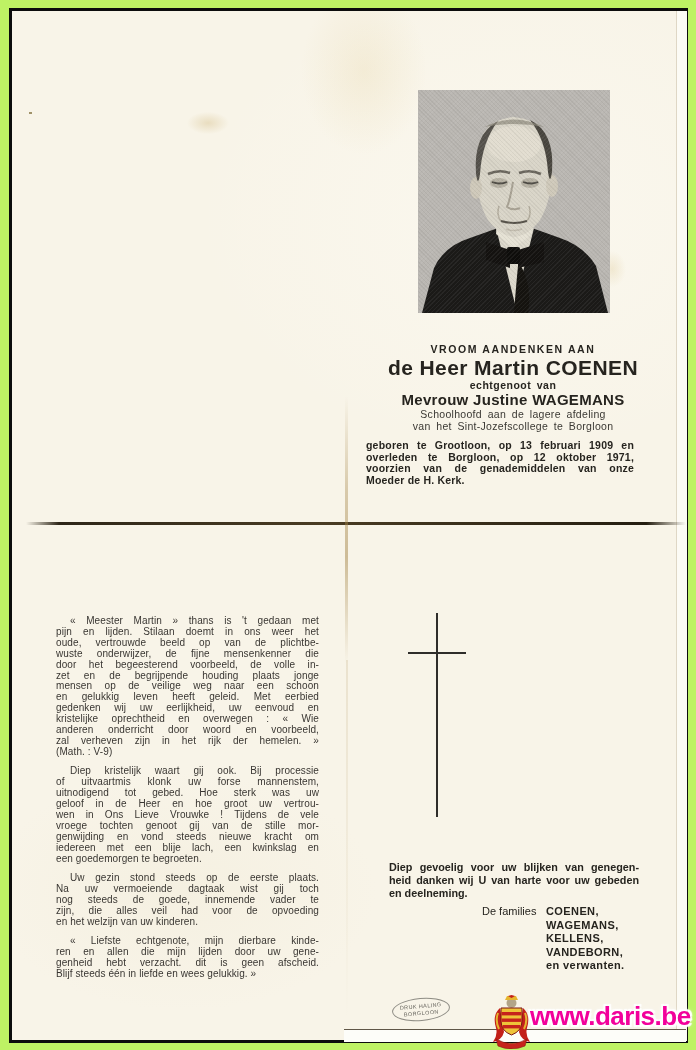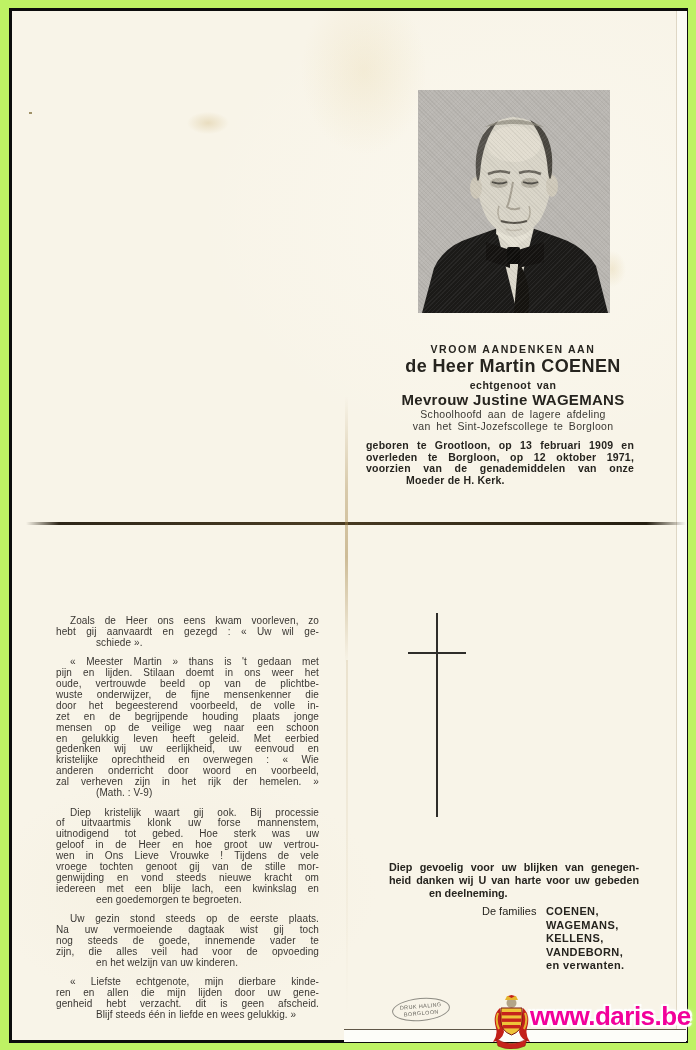--- a/index.html
+++ b/index.html
@@ -28,32 +28,32 @@
                  background:#fdfdf9;border-top:1.8px solid rgba(55,44,26,.8);}
   
   .photo{position:absolute;left:418px;top:90px;width:192px;height:223px;}
   .photo::after{content:"";position:absolute;inset:0;pointer-events:none;
     background:repeating-linear-gradient(45deg,rgba(0,0,0,.05) 0 1px,transparent 1px 3px),
                repeating-linear-gradient(-45deg,rgba(255,255,255,.06) 0 1px,transparent 1px 3px);}
   .photo svg{display:block;width:100%;height:100%;}
   
   .front-txt{position:absolute;left:352px;width:322px;text-align:center;color:#26241f;}
   .b-memorial{top:343px;font-size:10.5px;font-weight:bold;letter-spacing:1.6px;}
-  .b-name{top:356px;font-size:18px;font-weight:bold;letter-spacing:.4px;}
+  .b-name{top:356px;font-size:21px;font-weight:bold;letter-spacing:.4px;}
   .b-relation{top:379px;font-size:10.5px;font-weight:bold;letter-spacing:.5px;word-spacing:2px;}
   .b-spouse{top:391px;font-size:15px;font-weight:bold;letter-spacing:.3px;}
   .b-occupation{top:408px;font-size:10.5px;line-height:12px;letter-spacing:.3px;word-spacing:2.5px;color:#3a3833;font-weight:normal;}
   .b-life{position:absolute;left:366px;top:440px;width:268px;font-size:10.5px;font-weight:bold;
           line-height:11.7px;letter-spacing:.2px;color:#26241f;}
   
   .body-txt{position:absolute;left:56px;top:616px;width:263px;font-size:10px;
             line-height:10.9px;letter-spacing:.1px;color:#393632;}
   .body-txt .para{margin-bottom:8.5px;}
   .just .ln{text-align:justify;text-align-last:justify;}
-  .just .ln.last{text-align:right;text-align-last:left;margin-left:40px;}
+  .just .ln.last{text-align:right;text-align-last:left;}
   .indent .para .ln:first-child{text-indent:14px;}
   .center .ln{text-align:center;}
   
   .cross-v{position:absolute;left:436px;top:613px;width:2px;height:204px;background:#2f2d2a;}
   .cross-h{position:absolute;left:408px;top:652px;width:58px;height:2px;background:#2f2d2a;}
   
   .thanks{position:absolute;left:389px;top:861px;width:250px;font-size:10.8px;font-weight:bold;
           line-height:13px;color:#26241f;}
   .fam-intro{position:absolute;left:482px;top:905px;font-size:11px;font-weight:normal;color:#26241f;}
   .fam-list{position:absolute;left:546px;top:905px;font-size:11px;font-weight:bold;
@@ -131,25 +131,20 @@
       <div class="ln">overleden te Borgloon, op 12 oktober 1971,</div>
       <div class="ln">voorzien van de genademiddelen van onze</div>
       <div class="ln last">Moeder de H. Kerk.</div>
     </div>
 
   <div class="fold-h"></div>
   <div class="crease-v"></div>
   <div class="crease-v2"></div>
 
   <div class="body-txt just indent">
-      <div class="para">
-        <div class="ln">Zoals de Heer ons eens kwam voorleven, zo</div>
-        <div class="ln">hebt gij aanvaardt en gezegd : « Uw wil ge-</div>
-        <div class="ln last">schiede ».</div>
-      </div>
       <div class="para">
         <div class="ln">« Meester Martin » thans is 't gedaan met</div>
         <div class="ln">pijn en lijden. Stilaan doemt in ons weer het</div>
         <div class="ln">oude, vertrouwde beeld op van de plichtbe-</div>
         <div class="ln">wuste onderwijzer, de fijne mensenkenner die</div>
         <div class="ln">door het begeesterend voorbeeld, de volle in-</div>
         <div class="ln">zet en de begrijpende houding plaats jonge</div>
         <div class="ln">mensen op de veilige weg naar een schoon</div>
         <div class="ln">en gelukkig leven heeft geleid. Met eerbied</div>
         <div class="ln">gedenken wij uw eerlijkheid, uw eenvoud en</div>

